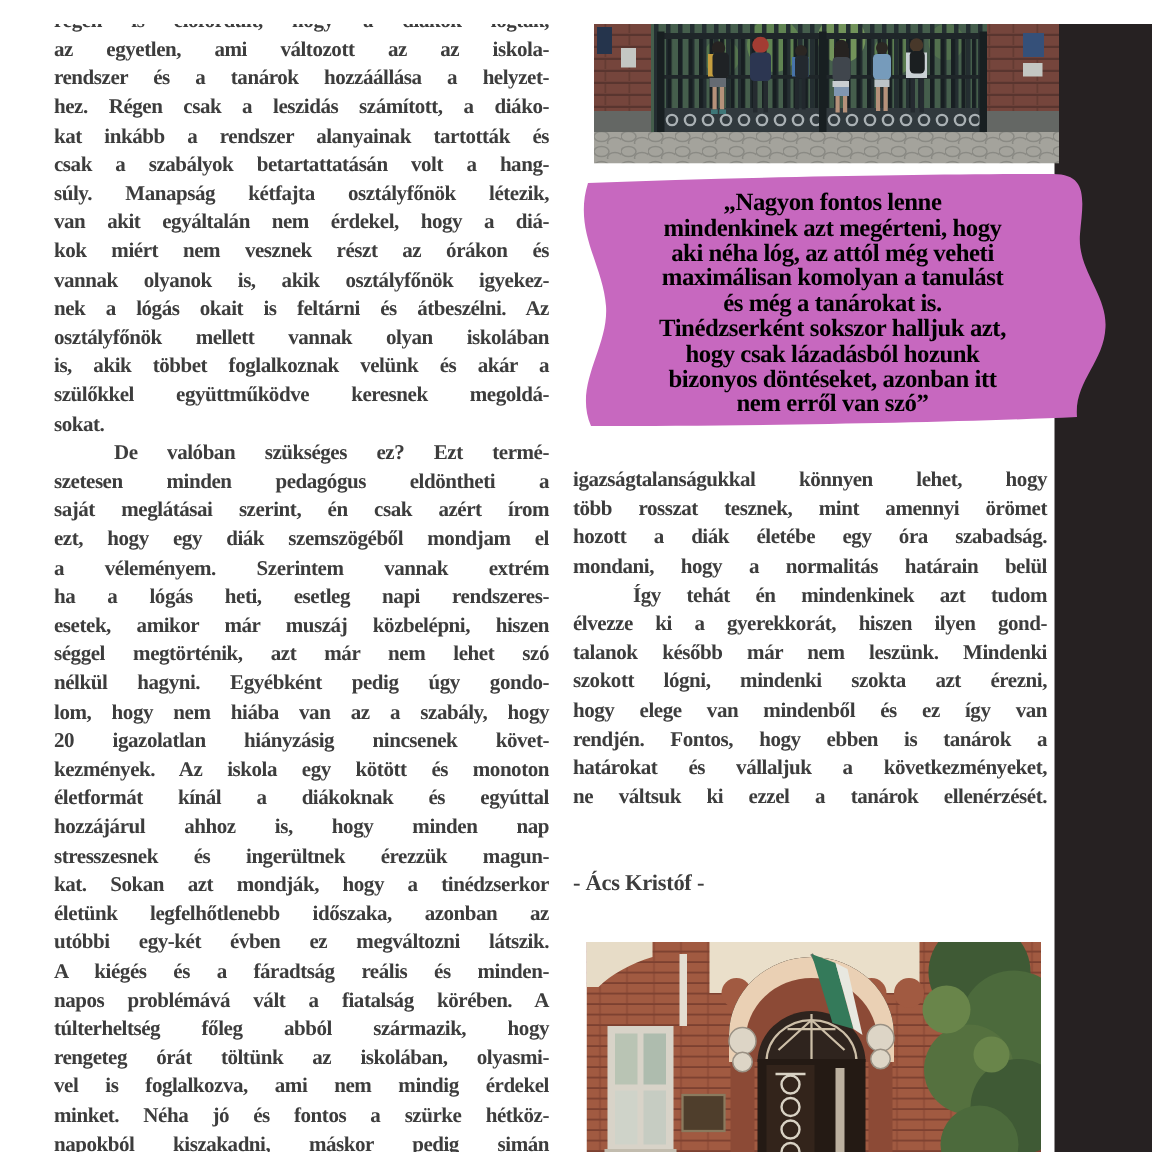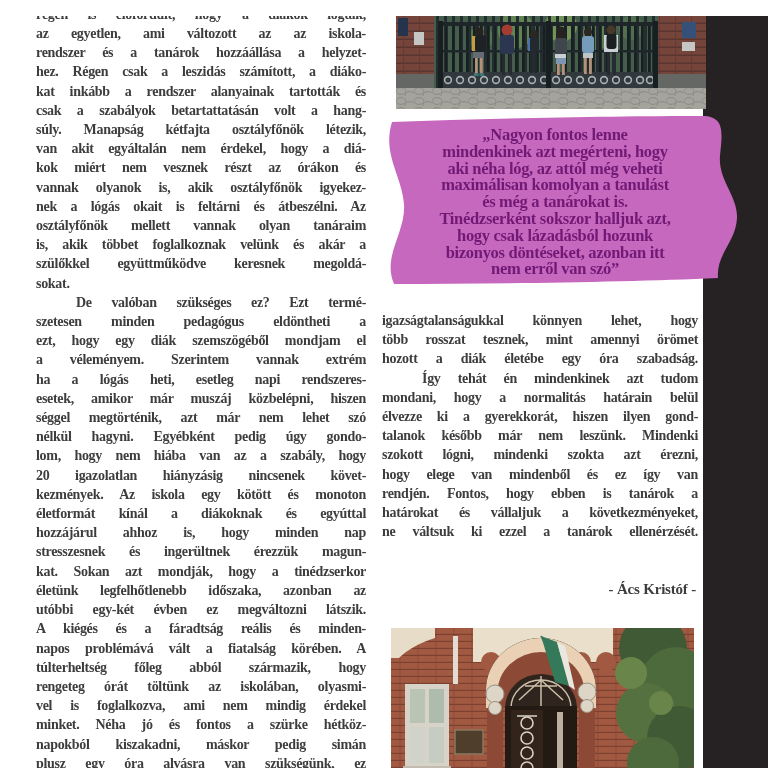--- a/index.html
+++ b/index.html
@@ -17,25 +17,25 @@
   .jline{text-align:justify;text-align-last:justify;}
   .clip-strip{height:8px;overflow:hidden;}
   .clip-strip .inner{margin-top:-11.5px;text-align:justify;text-align-last:justify;}
   .photo{position:absolute;z-index:1;display:block;}
   .photo-top{left:396px;top:0;}
   .photo-bottom{left:391px;top:612px;}
   .quote-box{position:absolute;left:380px;top:96px;width:362px;height:178px;z-index:2;}
   .quote-shape{position:absolute;left:0;top:0;}
   .quote-text{
     position:absolute;left:10px;top:15px;width:330px;
-    color:#701a75;font-weight:700;font-size:16.5px;line-height:16.8px;letter-spacing:-0.3px;
+    color:#000000;font-weight:700;font-size:16.5px;line-height:16.8px;letter-spacing:-0.3px;
   }
   .qline{text-align:center;}
   .signature{
-    position:absolute;left:382px;top:565px;width:314px;text-align:right;
+    position:absolute;left:382px;top:565px;width:314px;text-align:left;
     color:#3d3d3d;font-weight:700;font-size:15px;letter-spacing:-0.2px;z-index:1;
   }
 </style>
 </head>
 <body>
 
 <div class="page">
 
   <div class="edge-bar"></div>
 
@@ -47,28 +47,29 @@
         <div class="jline">az egyetlen, ami változott az az iskola-</div>
         <div class="jline">rendszer és a tanárok hozzáállása a helyzet-</div>
         <div class="jline">hez. Régen csak a leszidás számított, a diáko-</div>
         <div class="jline">kat inkább a rendszer alanyainak tartották és</div>
         <div class="jline">csak a szabályok betartattatásán volt a hang-</div>
         <div class="jline">súly. Manapság kétfajta osztályfőnök létezik,</div>
         <div class="jline">van akit egyáltalán nem érdekel, hogy a diá-</div>
         <div class="jline">kok miért nem vesznek részt az órákon és</div>
         <div class="jline">vannak olyanok is, akik osztályfőnök igyekez-</div>
         <div class="jline">nek a lógás okait is feltárni és átbeszélni. Az</div>
-        <div class="jline">osztályfőnök mellett vannak olyan tanáraim</div>
+        <div class="jline">osztályfőnök mellett vannak olyan iskolában</div>
         <div class="jline">is, akik többet foglalkoznak velünk és akár a</div>
         <div class="jline">szülőkkel együttműködve keresnek megoldá-</div>
         <div class="jline">sokat.</div>
       </div>
     <div>
         <div class="jline" style="padding-left: 40px;">De valóban szükséges ez? Ezt termé-</div>
         <div class="jline">szetesen minden pedagógus eldöntheti a</div>
+        <div class="jline">saját meglátásai szerint, én csak azért írom</div>
         <div class="jline">ezt, hogy egy diák szemszögéből mondjam el</div>
         <div class="jline">a véleményem. Szerintem vannak extrém</div>
         <div class="jline">ha a lógás heti, esetleg napi rendszeres-</div>
         <div class="jline">esetek, amikor már muszáj közbelépni, hiszen</div>
         <div class="jline">séggel megtörténik, azt már nem lehet szó</div>
         <div class="jline">nélkül hagyni. Egyébként pedig úgy gondo-</div>
         <div class="jline">lom, hogy nem hiába van az a szabály, hogy</div>
         <div class="jline">20 igazolatlan hiányzásig nincsenek követ-</div>
         <div class="jline">kezmények. Az iskola egy kötött és monoton</div>
         <div class="jline">életformát kínál a diákoknak és egyúttal</div>
@@ -234,22 +235,22 @@
       </div>
   </div>
 
   <div class="col col-right">
     <div>
         <div class="jline">igazságtalanságukkal könnyen lehet, hogy</div>
         <div class="jline">több rosszat tesznek, mint amennyi örömet</div>
         <div class="jline">hozott a diák életébe egy óra szabadság.</div>
       </div>
     <div>
+        <div class="jline">mondani, hogy a normalitás határain belül</div>
         <div class="jline" style="padding-left: 40px;">Így tehát én mindenkinek azt tudom</div>
-        <div class="jline">mondani, hogy a normalitás határain belül</div>
         <div class="jline">élvezze ki a gyerekkorát, hiszen ilyen gond-</div>
         <div class="jline">talanok később már nem leszünk. Mindenki</div>
         <div class="jline">szokott lógni, mindenki szokta azt érezni,</div>
         <div class="jline">hogy elege van mindenből és ez így van</div>
         <div class="jline">rendjén. Fontos, hogy ebben is tanárok a</div>
         <div class="jline">határokat és vállaljuk a következményeket,</div>
         <div class="jline">ne váltsuk ki ezzel a tanárok ellenérzését.</div>
       </div>
   </div>
 

